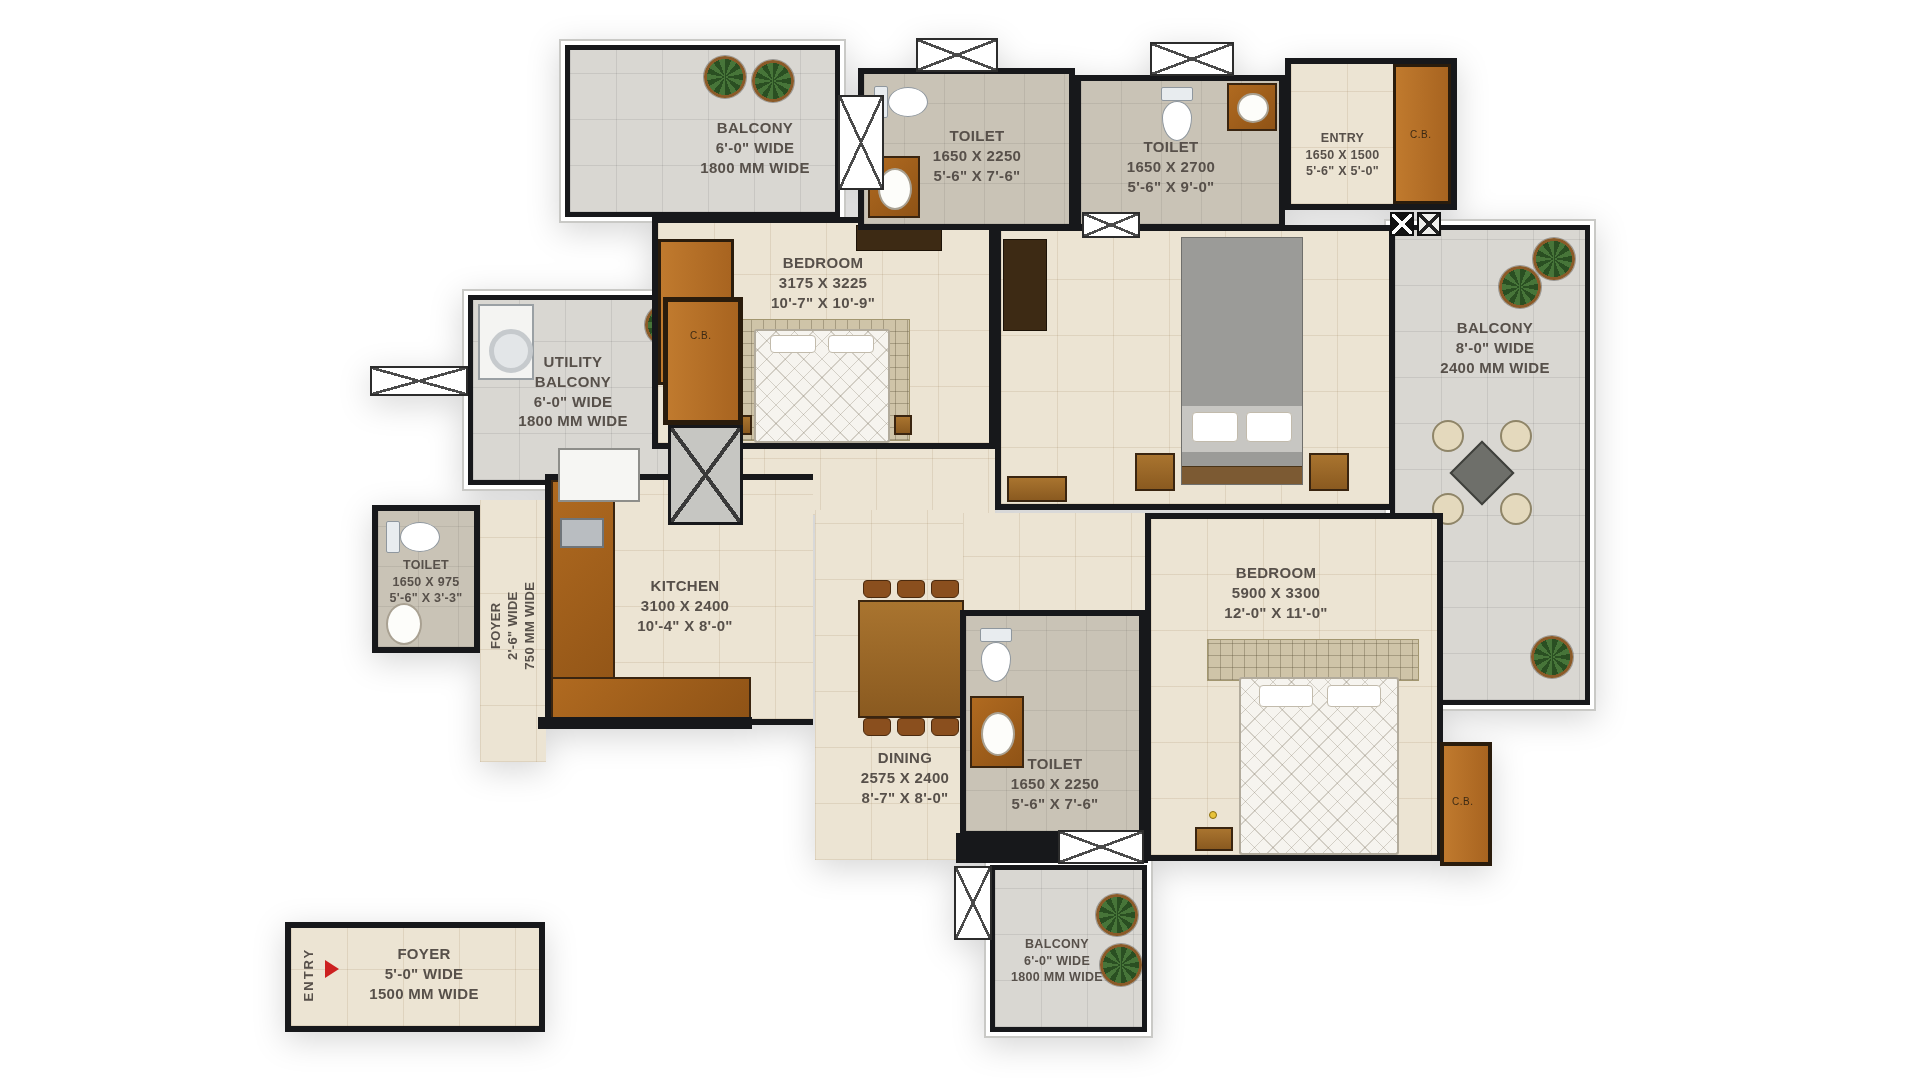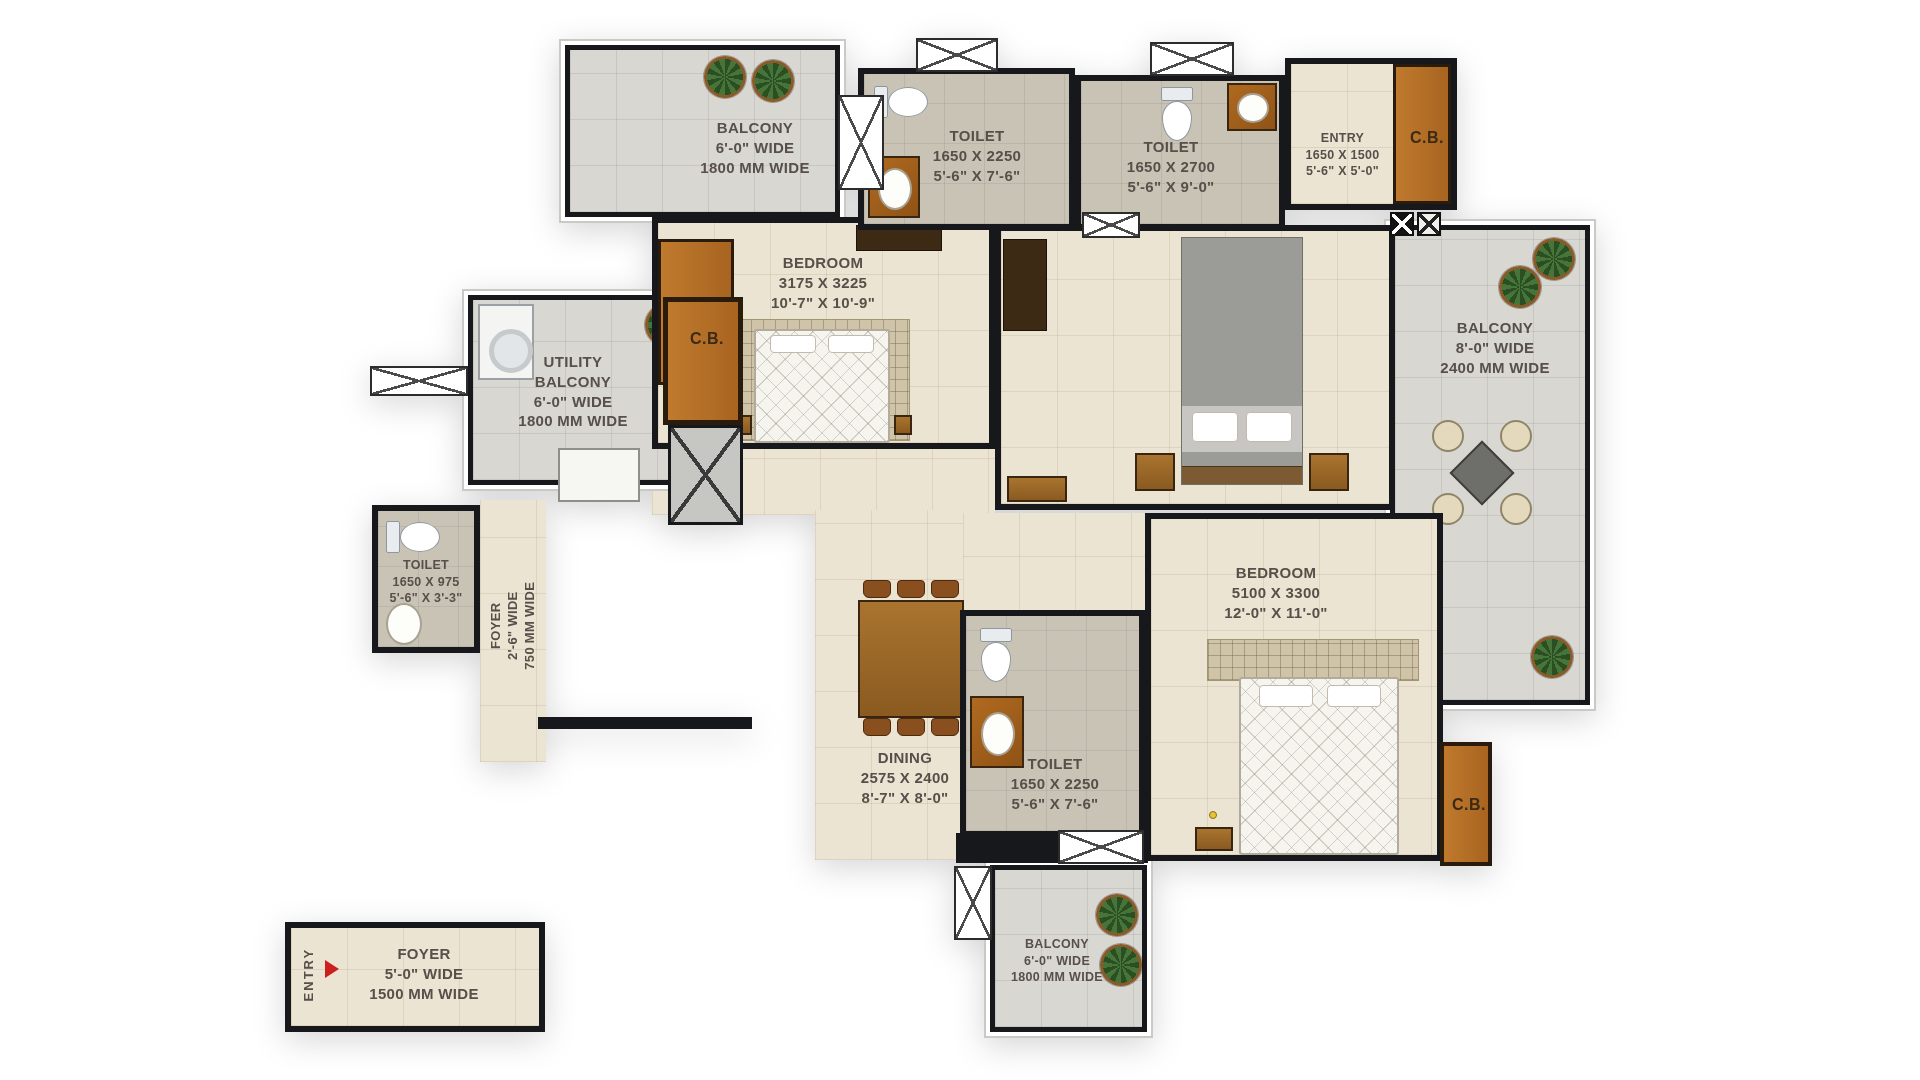--- a/index.html
+++ b/index.html
@@ -19,21 +19,21 @@
   .floor-toilet{background-color:var(--floor-toilet);
     background-image:repeating-linear-gradient(0deg,rgba(0,0,0,.07) 0 1px,transparent 1px 40px),
                      repeating-linear-gradient(90deg,rgba(0,0,0,.07) 0 1px,transparent 1px 40px)}
   .open{border:none;z-index:1}
   .balcony{border-width:5px;box-shadow:0 0 0 4px #fff,0 0 0 6px #c9c9c6}
   .lbl{position:absolute;text-align:center;color:var(--label);font-weight:bold;font-size:15px;
        line-height:1.32;letter-spacing:.3px;z-index:7}
   .lbl .ln{white-space:nowrap}
   .lbl.sm{font-size:12.5px}
   .rot{transform:rotate(-90deg)}
-  .cb-lbl{position:absolute;font-size:16px;font-weight:bold;color:#3c2a14;letter-spacing:.5px;z-index:7}
+  .cb-lbl{position:absolute;font-size:10px;font-weight:normal;color:#3c2a14;letter-spacing:.5px;z-index:7}
   .wall{position:absolute;background:var(--wall);z-index:4}
   .window{position:absolute;background-color:#fff;border:2px solid #2c2c2c;z-index:8;
     background-image:linear-gradient(to top right,transparent calc(50% - 1.3px),#4a4a4a calc(50% - 1.3px),#4a4a4a calc(50% + 1.3px),transparent calc(50% + 1.3px)),
                      linear-gradient(to bottom right,transparent calc(50% - 1.3px),#4a4a4a calc(50% - 1.3px),#4a4a4a calc(50% + 1.3px),transparent calc(50% + 1.3px))}
   .shaft{position:absolute;background-color:#c6c6c2;border:3px solid var(--wall);z-index:8;
     background-image:linear-gradient(to top right,transparent calc(50% - 2px),#3a3a3a calc(50% - 2px),#3a3a3a calc(50% + 2px),transparent calc(50% + 2px)),
                      linear-gradient(to bottom right,transparent calc(50% - 2px),#3a3a3a calc(50% - 2px),#3a3a3a calc(50% + 2px),transparent calc(50% + 2px))}
   .xbox{position:absolute;width:24px;height:24px;z-index:9;border:2px solid #111;
     background-image:linear-gradient(to top right,transparent calc(50% - 1.5px),currentColor calc(50% - 1.5px),currentColor calc(50% + 1.5px),transparent calc(50% + 1.5px)),
                      linear-gradient(to bottom right,transparent calc(50% - 1.5px),currentColor calc(50% - 1.5px),currentColor calc(50% + 1.5px),transparent calc(50% + 1.5px))}
@@ -248,20 +248,32 @@
     </div>
     <div class="furn woodbox" style="left:134px;top:222px;width:40px;height:38px"></div>
     <div class="furn woodbox" style="left:308px;top:222px;width:40px;height:38px"></div>
   </div>
 
   <div class="room wardrobe" style="left:663px;top:297px;width:80px;height:128px;z-index:4;border-width:5px">
     <div class="cb-lbl" style="left:22px;top:28px">C.B.</div>
   </div>
   <div class="shaft" style="left:668px;top:425px;width:75px;height:100px"></div>
 
+  <div class="room floor-cream" style="left:545px;top:474px;width:268px;height:251px;z-index:3;border-right:none">
+    <div class="counter" style="left:0;top:0;width:64px;height:239px">
+      <div class="steel" style="left:7px;top:36px;width:44px;height:30px"></div>
+    </div>
+    <div class="counter" style="left:0;bottom:0;width:200px;height:42px"></div>
+    <div class="stove" style="left:74px;bottom:4px;width:86px;height:34px"></div>
+    <div class="lbl" style="left:44px;top:96px;width:180px">
+        <div class="ln">KITCHEN</div>
+        <div class="ln">3100 X 2400</div>
+        <div class="ln">10'-4" X 8'-0"</div>
+      </div>
+  </div>
   <div style="position:absolute;left:558px;top:448px;width:82px;height:54px;background:#f6f6f3;border:2px solid #8e8e8a;z-index:6"></div>
 
   <div class="open floor-cream" style="left:480px;top:500px;width:66px;height:262px;position:absolute;z-index:2">
     <div class="lbl rot" style="left:-45px;top:100px;width:156px;font-size:13px">
         <div class="ln">FOYER</div>
         <div class="ln">2'-6" WIDE</div>
         <div class="ln">750 MM WIDE</div>
       </div>
   </div>
 
@@ -269,21 +281,21 @@
   <div class="room floor-cream" style="left:1145px;top:513px;width:298px;height:348px;z-index:3">
     <div class="furn carpet" style="left:56px;top:120px;width:212px;height:42px"></div>
     <div class="furn bed" style="left:88px;top:158px;width:160px;height:178px">
       <div class="pillow" style="left:18px;top:6px;width:54px;height:22px"></div>
       <div class="pillow" style="left:86px;top:6px;width:54px;height:22px"></div>
     </div>
     <div class="furn woodbox" style="left:44px;top:308px;width:38px;height:24px"></div>
     <div class="lamp" style="left:58px;top:292px"></div>
     <div class="lbl" style="left:20px;top:44px;width:210px">
         <div class="ln">BEDROOM</div>
-        <div class="ln">5100 X 3300</div>
+        <div class="ln">5900 X 3300</div>
         <div class="ln">12'-0" X 11'-0"</div>
       </div>
   </div>
   <div class="room wardrobe" style="left:1440px;top:742px;width:52px;height:124px;z-index:4;border-width:4px">
     <div class="cb-lbl" style="left:8px;top:50px">C.B.</div>
   </div>
 
 
   <div class="room floor-cream" style="left:285px;top:922px;width:260px;height:110px;z-index:3">
     <div class="lbl rot" style="left:-22px;top:38px;width:80px;font-size:13px;letter-spacing:2px">

